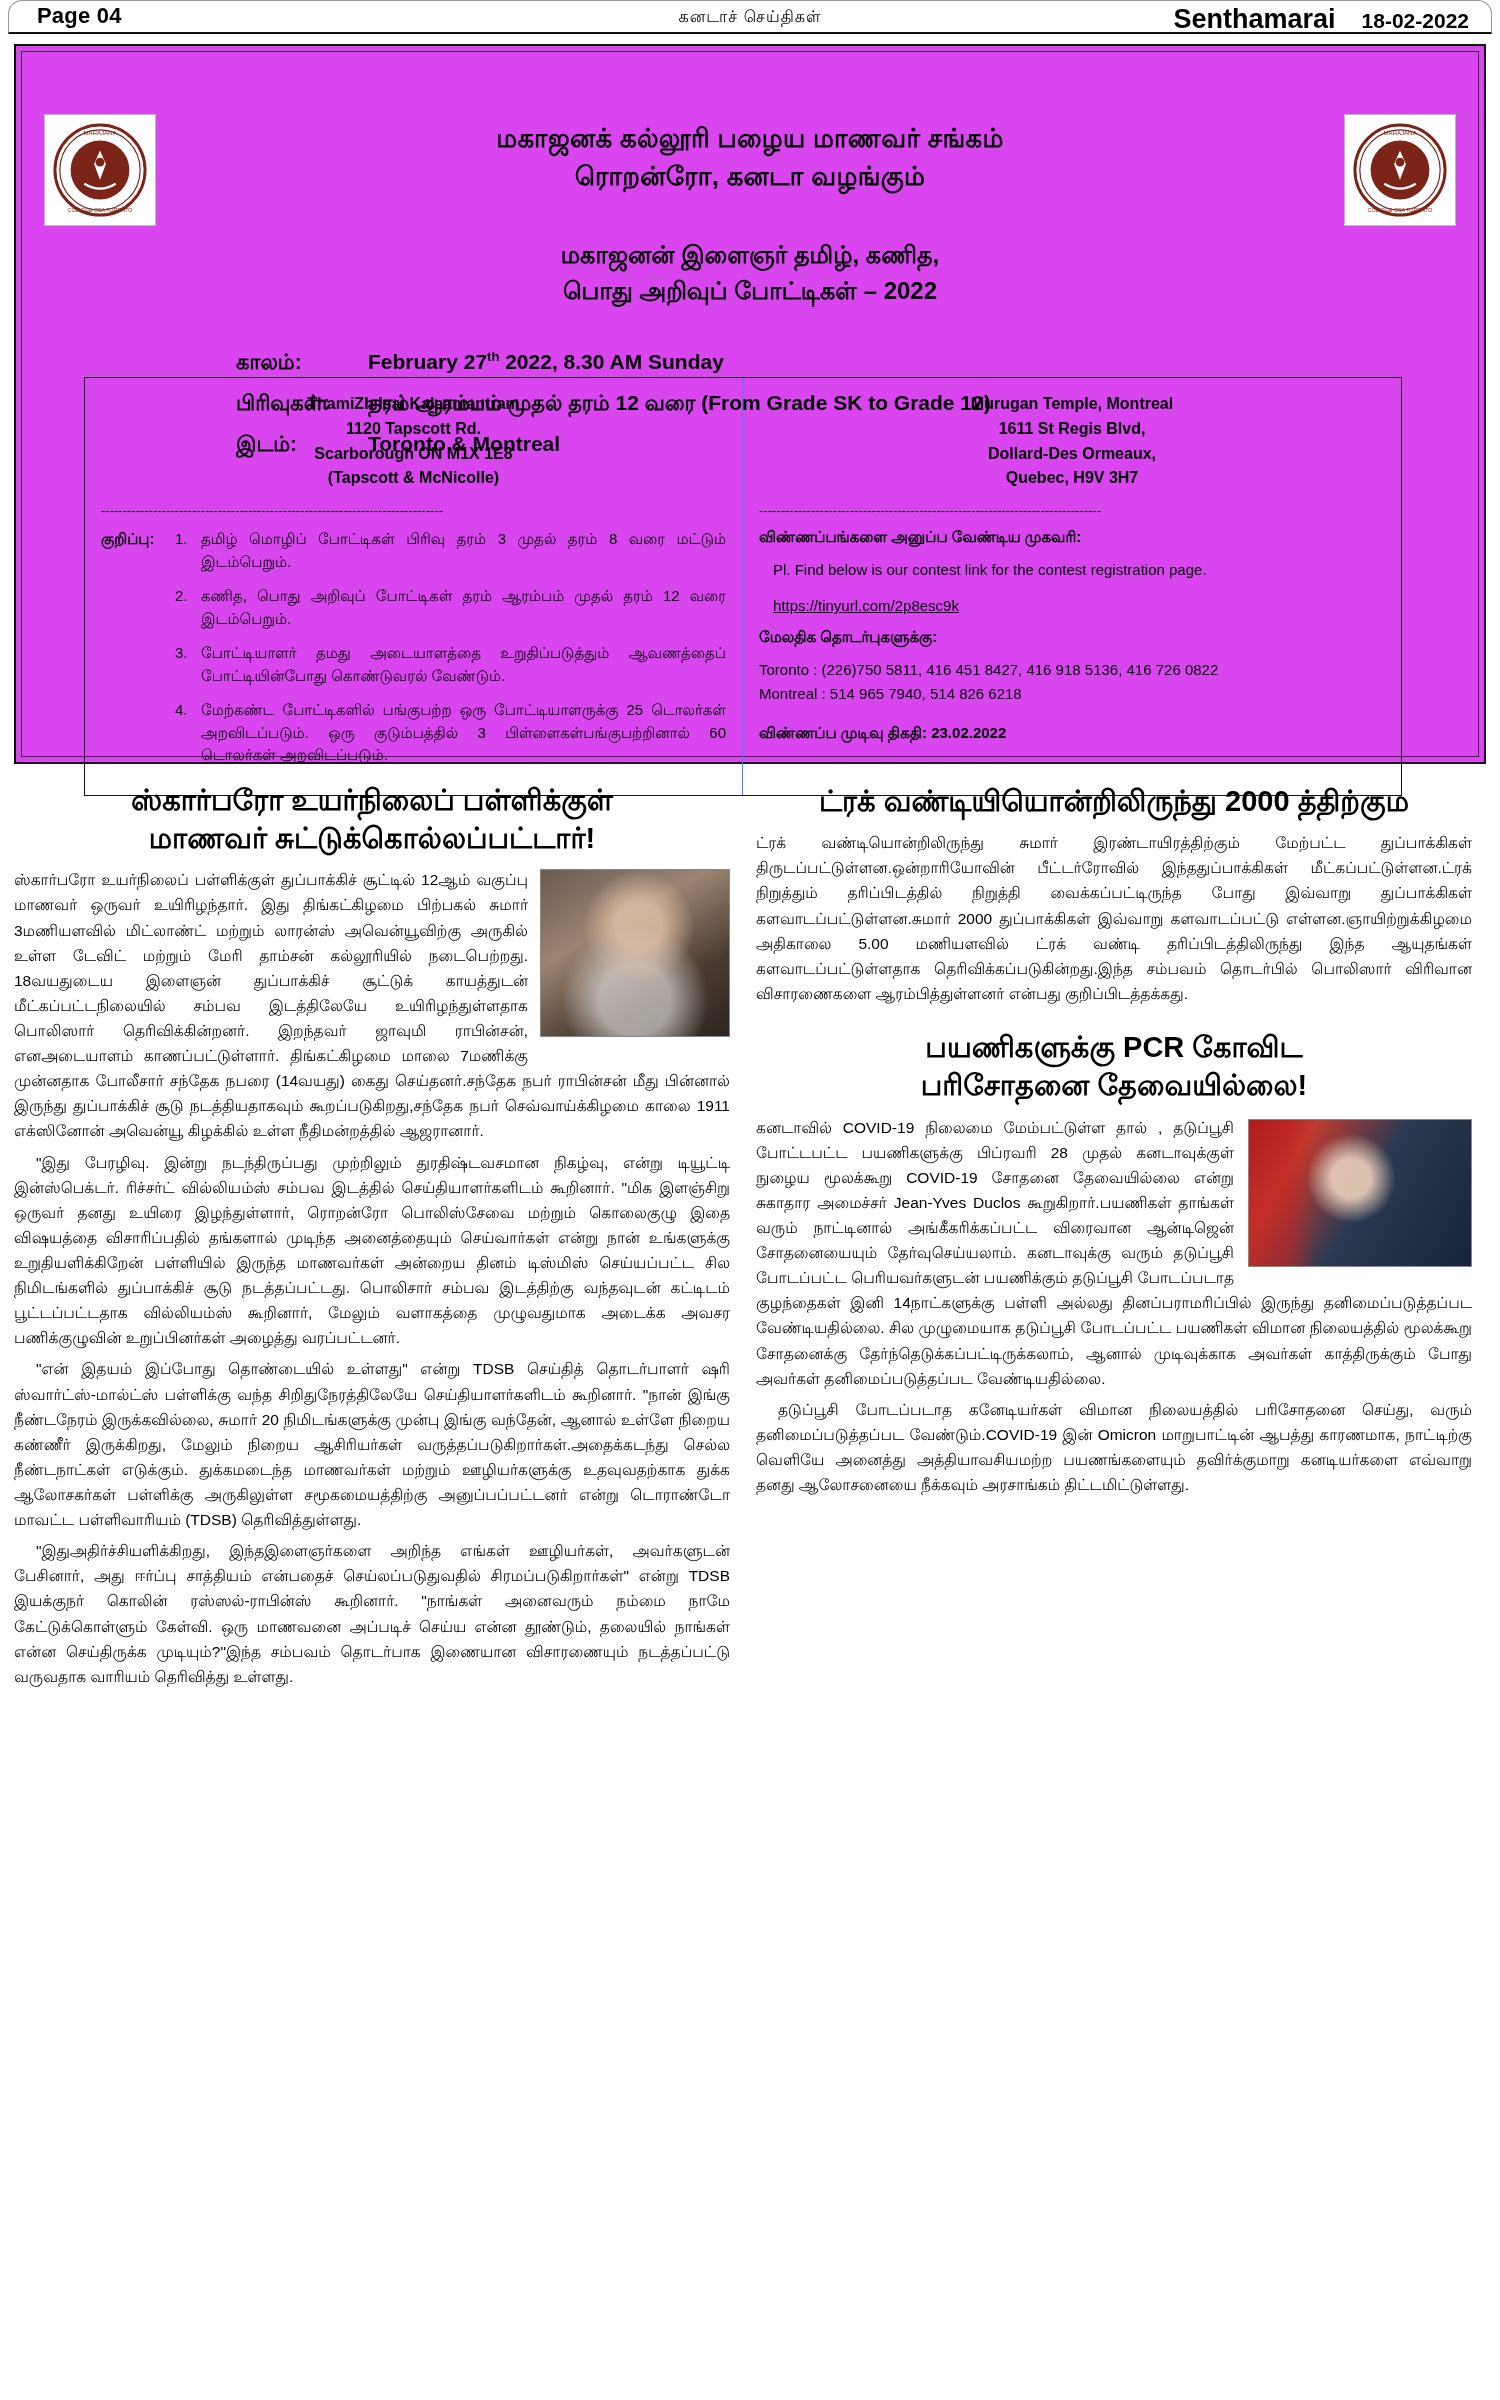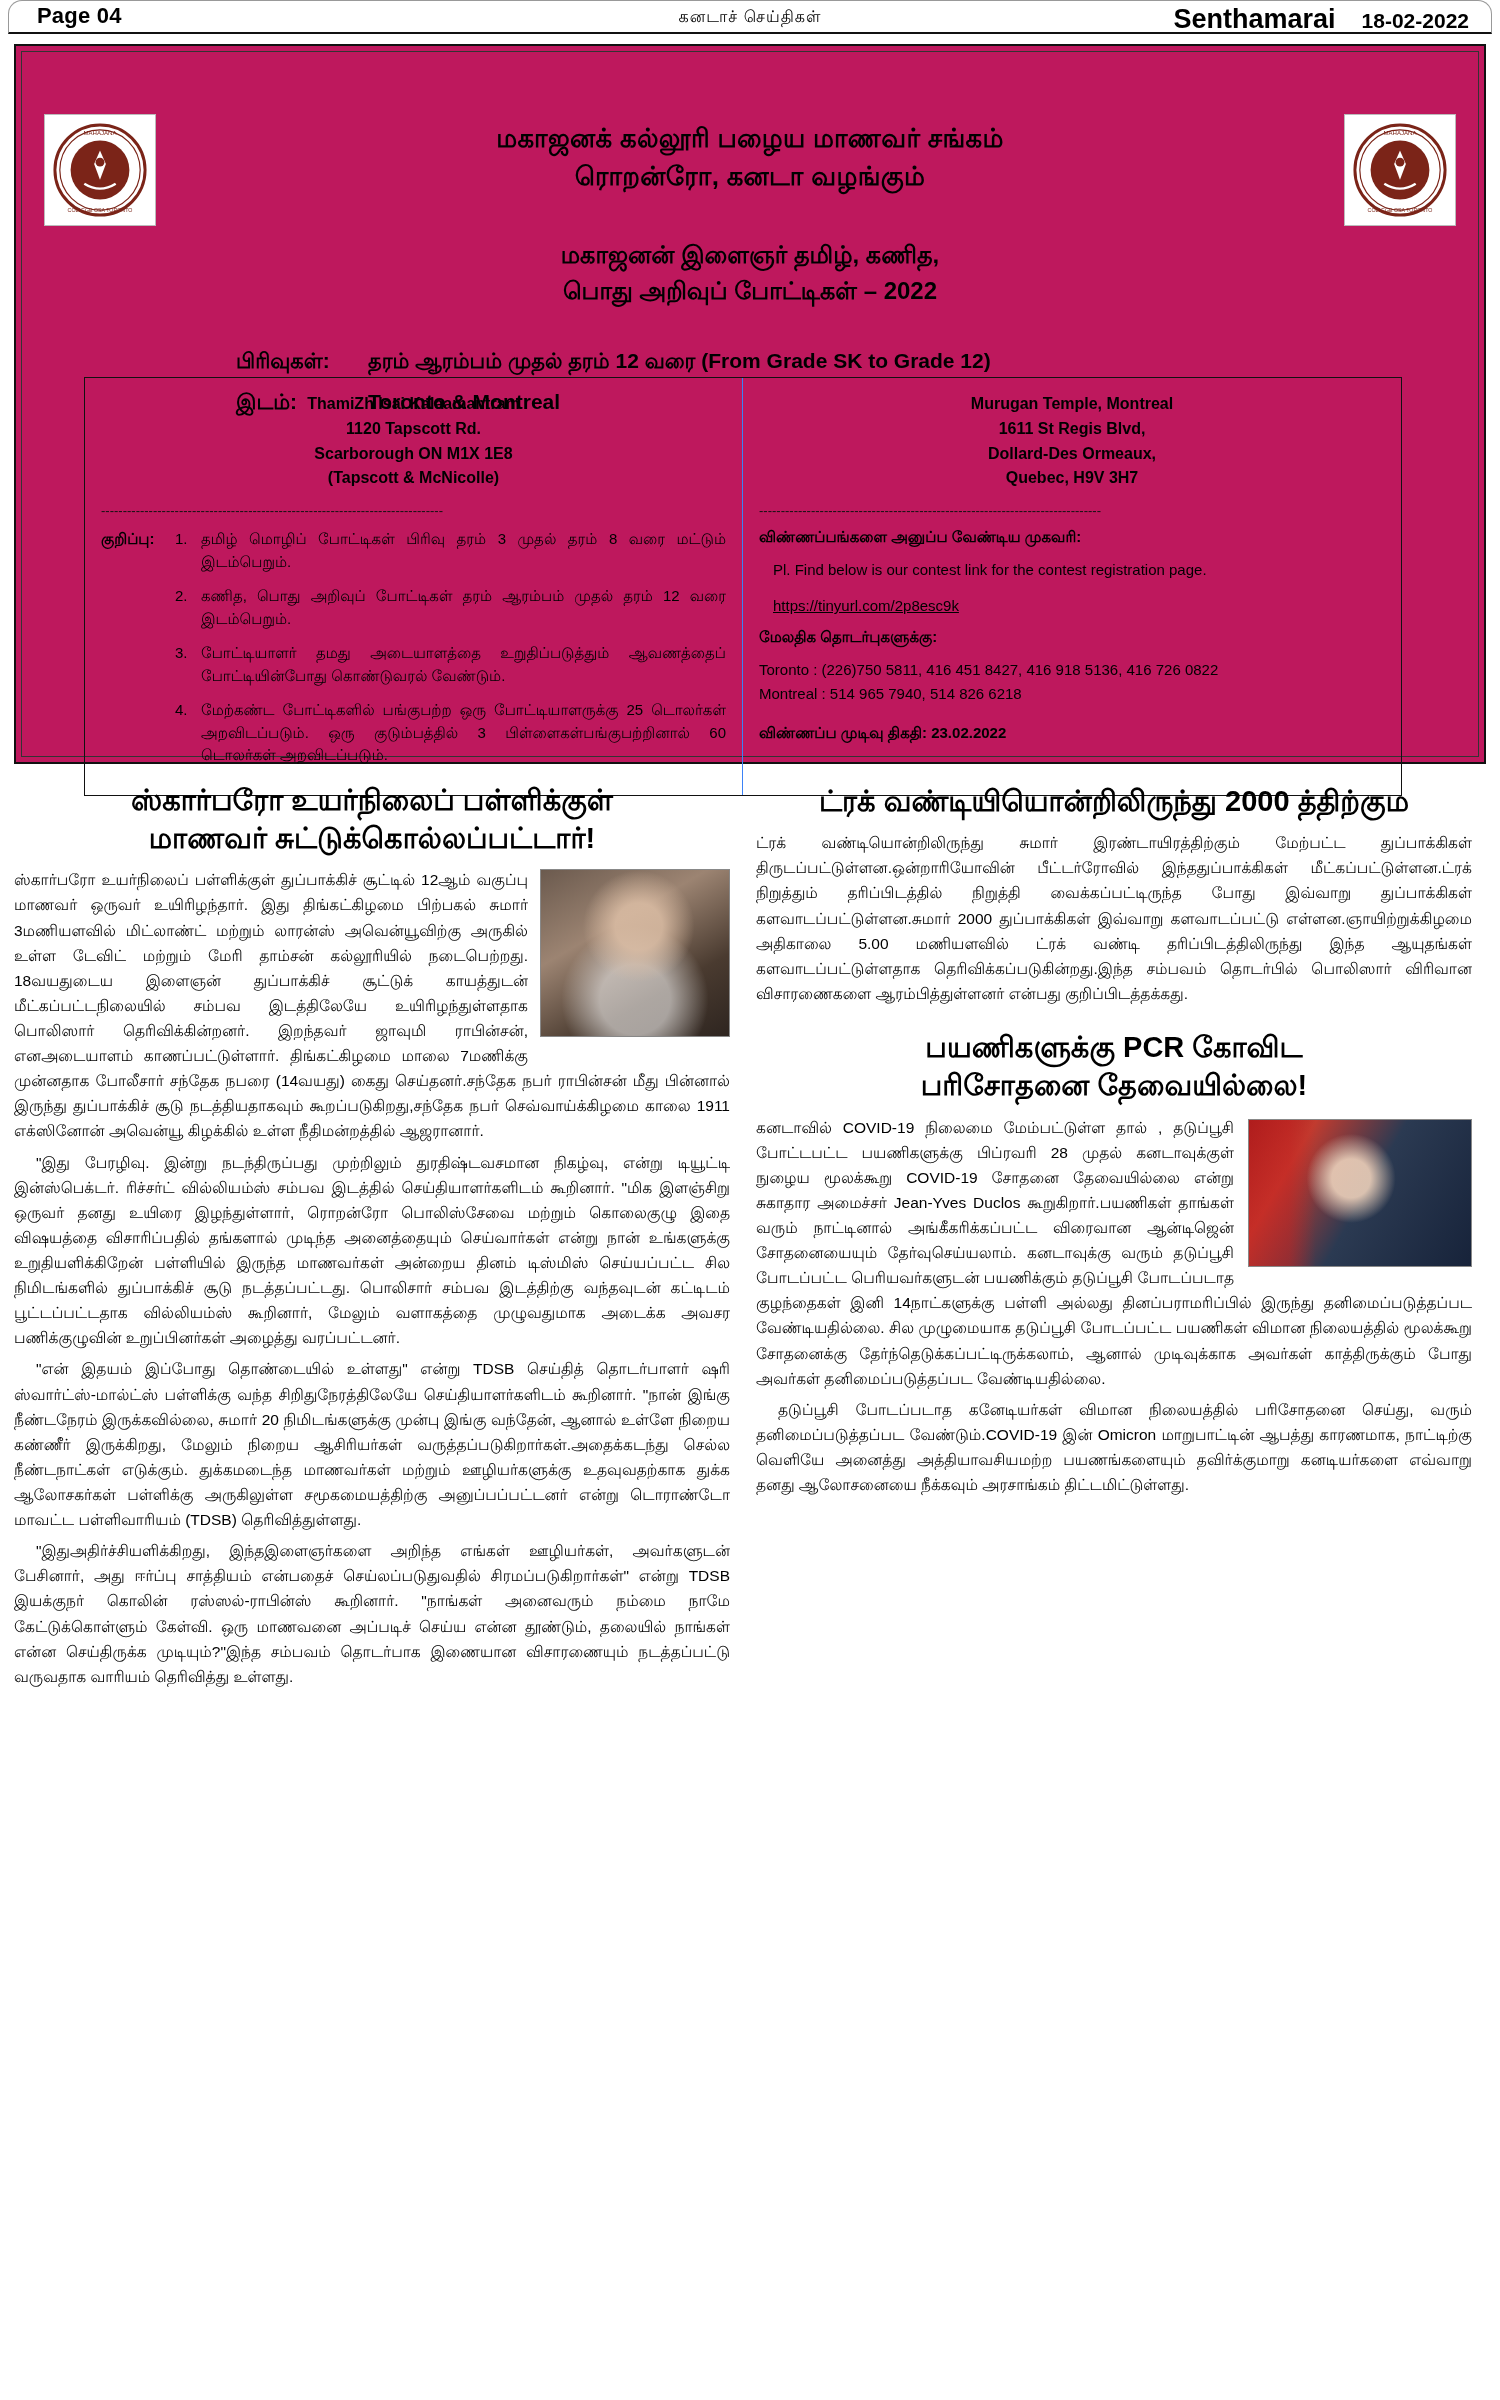--- a/index.html
+++ b/index.html
@@ -39,21 +39,21 @@
   .mast-name { font-size: 27px; font-weight: bold; }
   .mast-date { font-size: 21px; font-weight: bold; }
 
   
   .ad-outer {
     position: absolute;
     left: 14px; top: 44px;
     width: 1472px; height: 720px;
     border: 2px solid #111;
     padding: 5px;
-    background: #be185d;
+    background: #d946ef;
   }
   .ad-inner {
     width: 100%; height: 100%;
     border: 1px solid #333;
     position: relative;
     padding: 10px 14px;
   }
   .logo {
     position: absolute;
     width: 112px; height: 112px;
@@ -235,20 +235,24 @@
         <div>மகாஜனக் கல்லூரி பழைய மாணவர் சங்கம்</div>
         <div>ரொறன்ரோ, கனடா வழங்கும்</div>
       </div>
 
       <div class="ad-subtitle">
         <div>மகாஜனன் இளைஞர் தமிழ், கணித,</div>
         <div>பொது அறிவுப் போட்டிகள் – 2022</div>
       </div>
 
       <div class="details">
+        <div class="det-row">
+          <span class="det-label">காலம்:</span>
+          <span class="det-val"><span>February 27</span><sup>th</sup><span> 2022,  8.30 AM Sunday</span></span>
+        </div>
         <div class="det-row">
           <span class="det-label">பிரிவுகள்:</span>
           <span class="det-val">தரம்  ஆரம்பம்  முதல்  தரம்  12  வரை  (From Grade SK to Grade 12)</span>
         </div>
         <div class="det-row">
           <span class="det-label">இடம்:</span>
           <span class="det-val">Toronto &amp; Montreal</span>
         </div>
       </div>
 

